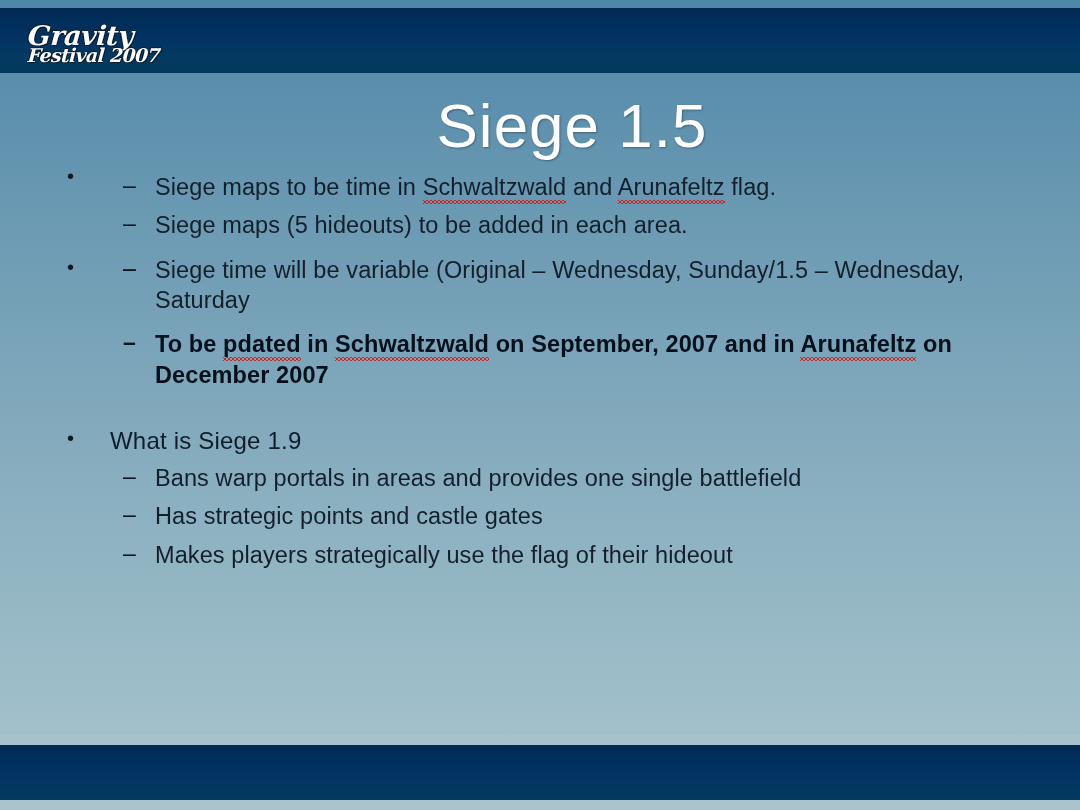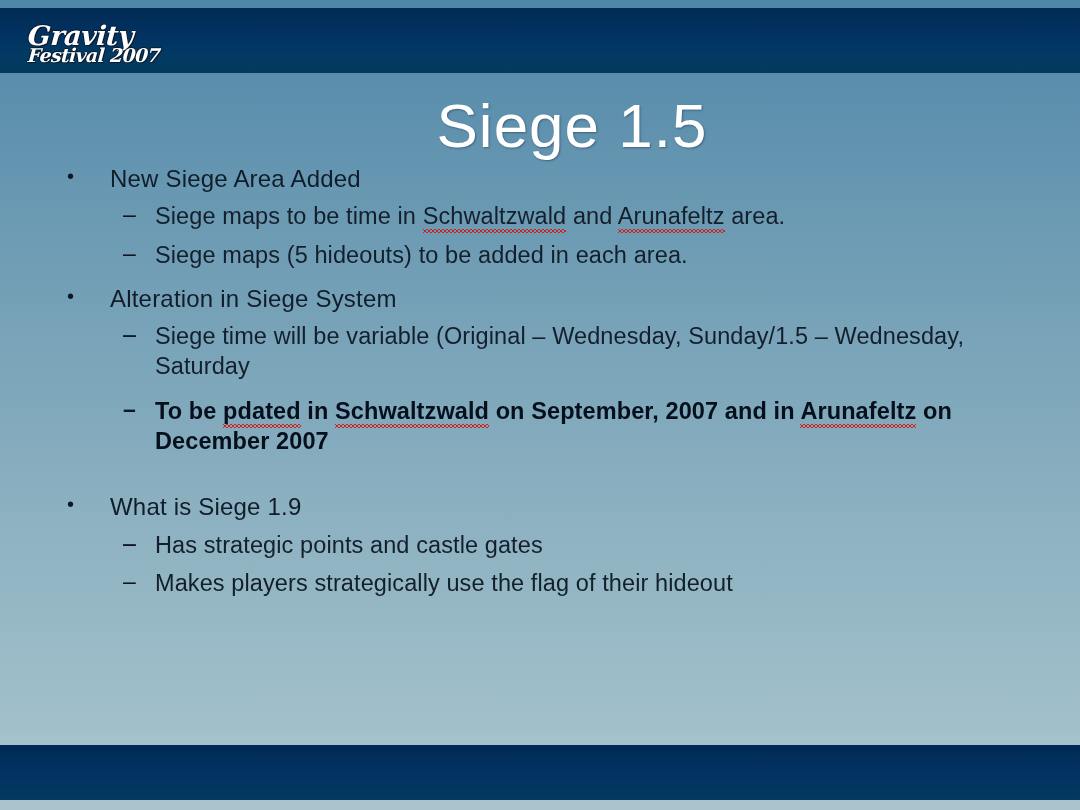--- a/index.html
+++ b/index.html
@@ -175,36 +175,34 @@
       <span class="logo-bottom">Festival 2007</span>
     </div>
   </div>
 
   <div class="slide-title">Siege 1.5</div>
 
   <div class="content">
 
     <div class="lvl1">
       <span class="mark">•</span>
-      <span>New Siege Area Added</span>
-    </div>
-
-    <div class="lvl2">
-      <span class="mark">–</span>
-      <span>Siege maps to be time in </span><span class="sq">Schwaltzwald</span><span> and </span><span class="sq">Arunafeltz</span><span> area.</span>
+    </div>
+
+    <div class="lvl2">
+      <span class="mark">–</span>
+      <span>Siege maps to be time in </span><span class="sq">Schwaltzwald</span><span> and </span><span class="sq">Arunafeltz</span><span> flag.</span>
     </div>
 
     <div class="lvl2">
       <span class="mark">–</span>
       <span>Siege maps (5 hideouts) to be added in each area.</span>
     </div>
 
     <div class="lvl1">
       <span class="mark">•</span>
-      <span>Alteration in Siege System</span>
     </div>
 
     <div class="lvl2">
       <span class="mark">–</span>
     </div>
 
     <div class="lvl2">
       <span class="mark">–</span>
       <span>Siege time will be variable (Original – Wednesday, Sunday/1.5 – Wednesday, Saturday</span>
     </div>
@@ -216,20 +214,21 @@
 
     <div class="group-gap"></div>
 
     <div class="lvl1">
       <span class="mark">•</span>
       <span>What is Siege 1.9</span>
     </div>
 
     <div class="lvl2">
       <span class="mark">–</span>
+      <span>Bans warp portals in areas  and provides one single battlefield</span>
     </div>
 
     <div class="lvl2">
       <span class="mark">–</span>
       <span>Has strategic points and castle gates</span>
     </div>
 
     <div class="lvl2">
       <span class="mark">–</span>
       <span>Makes players strategically use the flag of their hideout</span>

